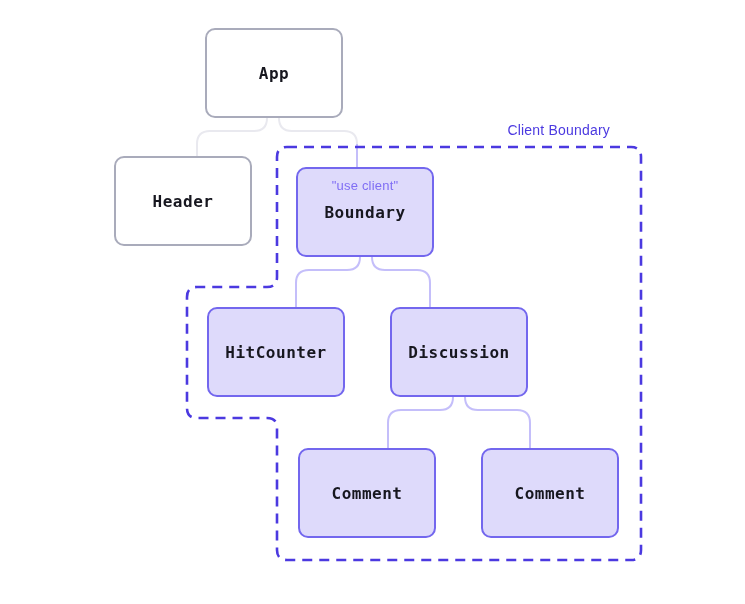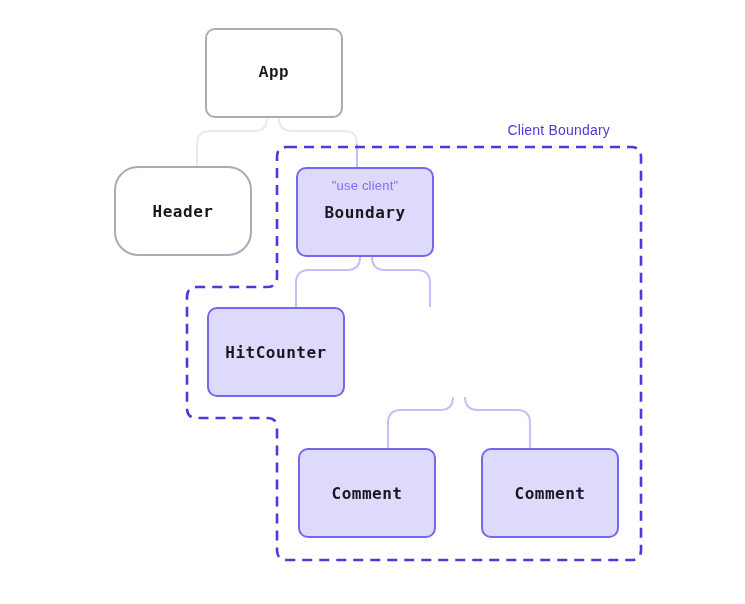--- a/index.html
+++ b/index.html
@@ -75,22 +75,22 @@
     position: absolute;
     top: 122px;
     right: 135px;
     font-family: "Liberation Sans", sans-serif;
     font-weight: normal;
     font-size: 14px;
     letter-spacing: 0.2px;
     color: var(--boundary, #4b39e0);
   }
   
-  #node-app        { left: 205px; top: 28px; font-family: Liberation Mono, monospace; }
-  #node-header     { left: 114px; top: 166px; border-radius: 24px; }
+  #node-app        { left: 205px; top: 28px; }
+  #node-header     { left: 114px; top: 156px; }
   #node-article    { left: 296px; top: 167px; }
   #node-hitcounter { left: 207px; top: 307px; justify-content: center; }
   #node-discussion { left: 390px; top: 307px; }
   #node-comment-1  { left: 298px; top: 448px; }
   #node-comment-2  { left: 481px; top: 448px; }
 </style>
 </head>
 <body>
 
 <div id="canvas">
@@ -115,20 +115,23 @@
 
   <div class="node client" id="node-article">
     <span class="directive">"use client"</span>
     <span>Boundary</span>
   </div>
 
   <div class="node client" id="node-hitcounter">
     <span>HitCounter</span>
   </div>
 
+  <div class="node client" id="node-discussion">
+    <span>Discussion</span>
+  </div>
 
   <div class="node client" id="node-comment-1">
     <span>Comment</span>
   </div>
 
   <div class="node client" id="node-comment-2">
     <span>Comment</span>
   </div>
 
   <svg id="boundary-layer" viewBox="0 0 745 604">

